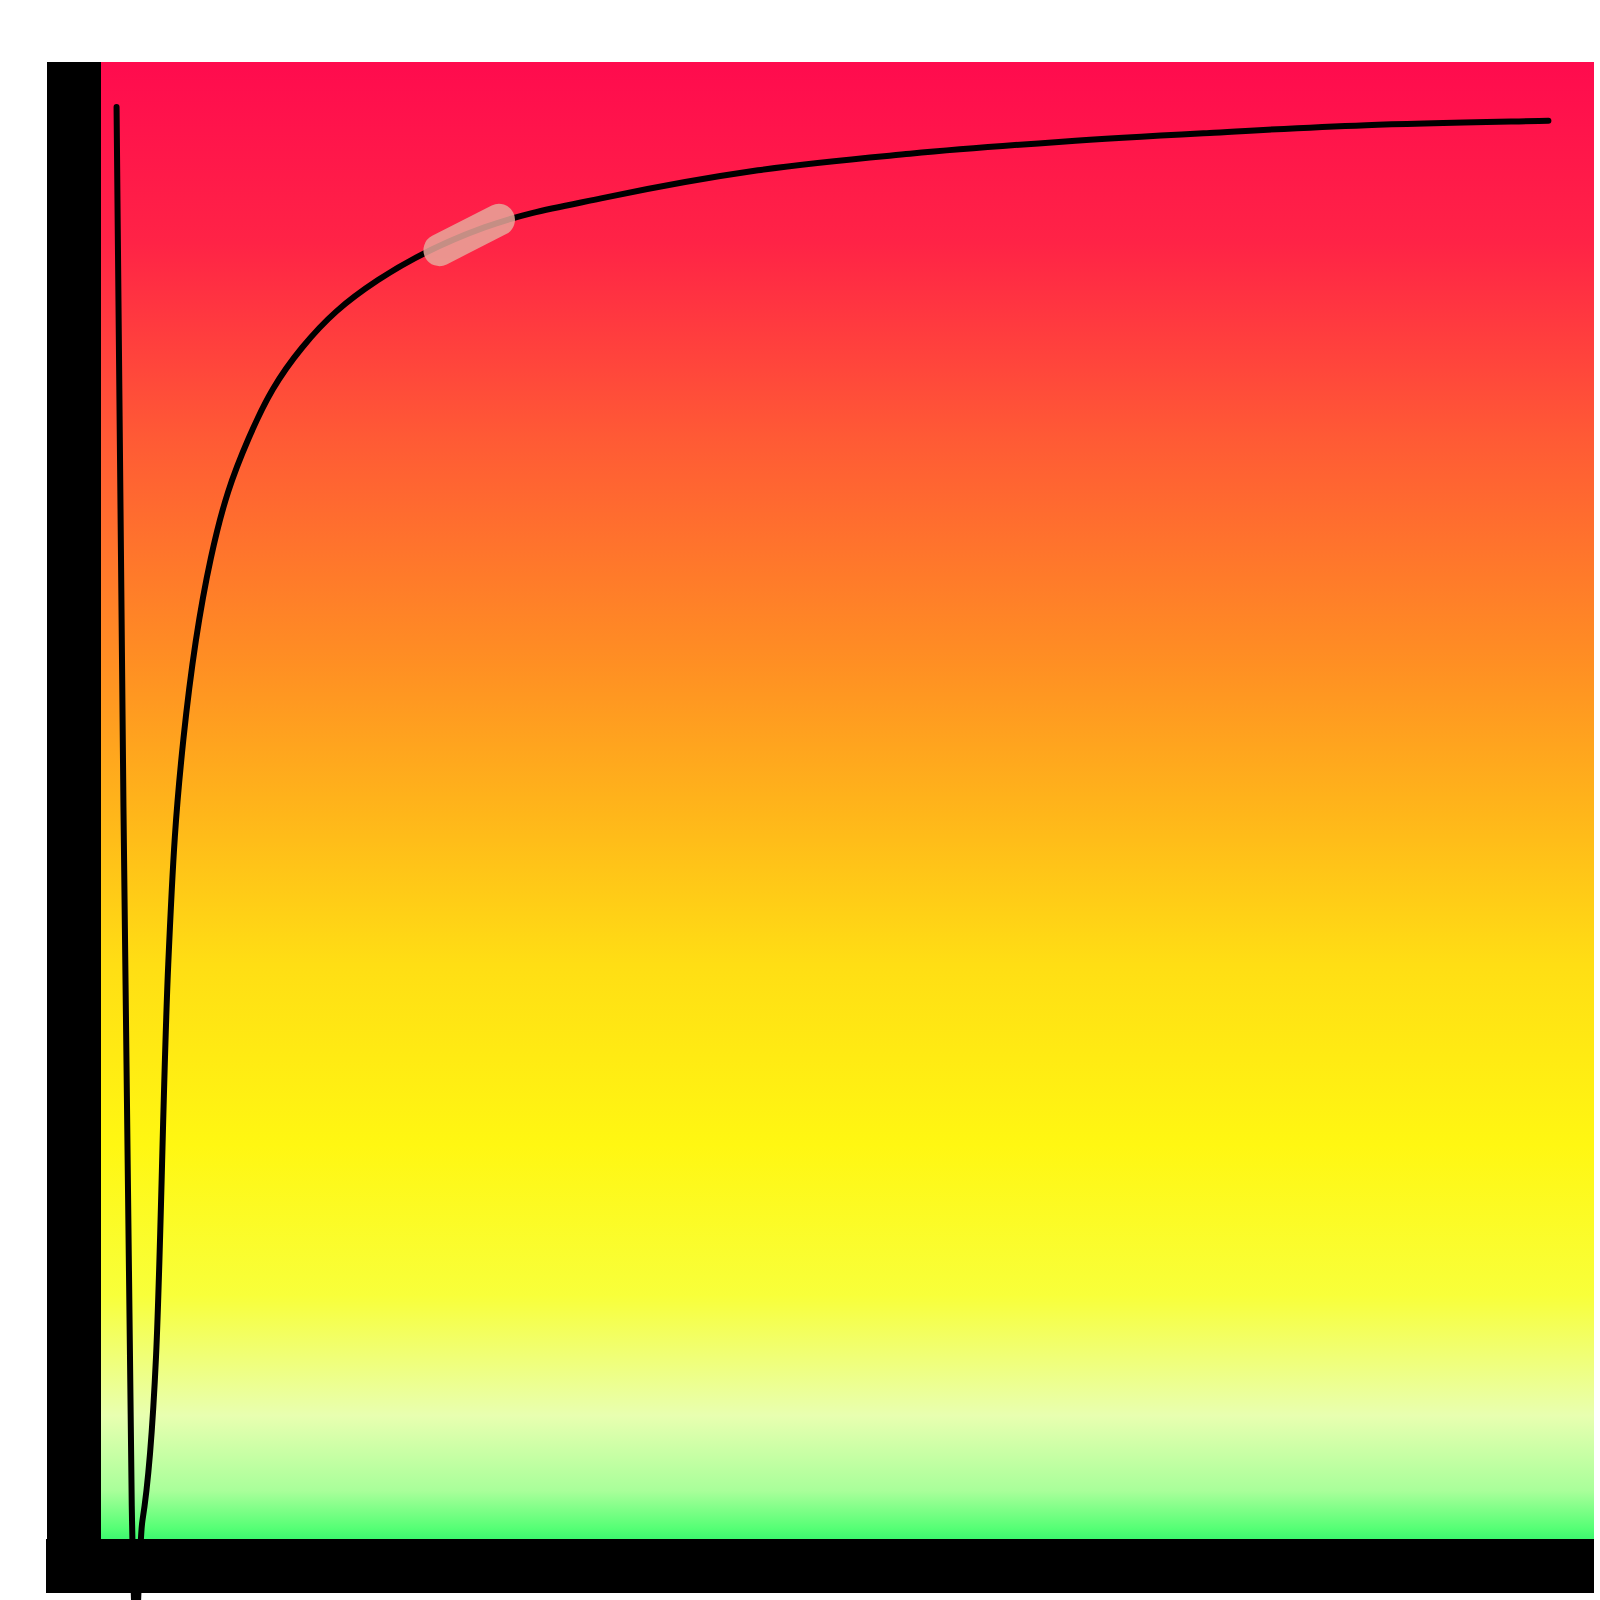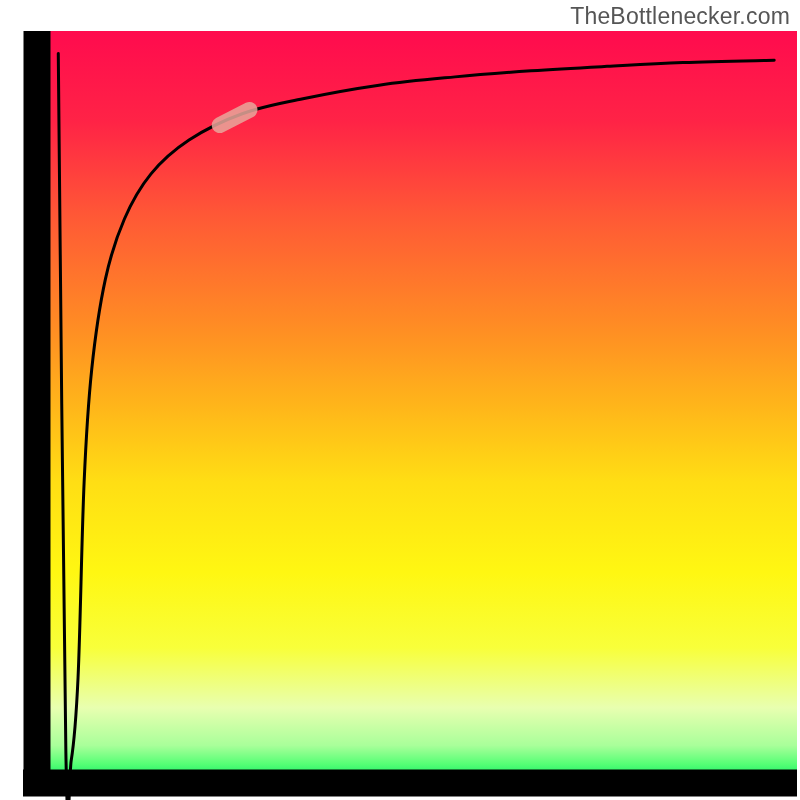--- a/index.html
+++ b/index.html
@@ -55,14 +55,13 @@
     <rect id="plot-bg" x="37" y="31" width="760" height="752" fill="url(#bg-grad)"></rect>
 
     <line id="axis-y" x1="37" y1="31" x2="37" y2="783" stroke="#000000" stroke-width="27"></line>
     <line id="axis-x" x1="23" y1="783" x2="797" y2="783" stroke="#000000" stroke-width="27"></line>
 
     <path id="curve-path" fill="none" stroke="#000" stroke-width="3" stroke-linejoin="round" stroke-linecap="round" d="M 58.28 53.56000000000006 C 59.648 179.44480000000004, 63.5544 625.6816, 65.88 752.92 C 68.20559999999999 880.1583999999999, 69.01119999999999 773.976, 71.19999999999999 760.44 C 73.38879999999999 746.9040000000001, 75.7144 727.8032000000001, 78.04 677.72 C 80.36560000000001 627.6368, 81.6576 537.6976, 84.12 482.2 C 86.5824 426.7024, 87.8896 405.94719999999995, 91.72 369.4 C 95.5504 332.8528, 99.51759999999999 306.23199999999997, 105.39999999999999 279.15999999999997 C 111.2824 252.08799999999997, 116.19200000000001 237.9504, 124.4 219 C 132.608 200.0496, 139.372 188.0928, 151 173.88 C 162.628 159.66719999999998, 172.584 150.86879999999996, 189 140.03999999999996 C 205.416 129.21119999999996, 221.68 121.16480000000003, 242.20000000000002 113.72000000000003 C 262.72 106.27520000000003, 278.376 103.82367999999995, 303 98.67999999999995 C 327.624 93.53631999999995, 351.64 89.06944, 379 85.144 C 406.36 81.21856000000001, 427.64000000000004 79.44383999999997, 455.00000000000006 76.87199999999996 C 482.36000000000007 74.30015999999995, 503.64 72.75103999999997, 531 70.856 C 558.36 68.96096000000001, 579.64 67.83296000000004, 607 66.34400000000005 C 634.36 64.85504000000006, 652.904 63.66688000000008, 683 62.58400000000006 C 713.096 61.50112000000004, 757.784 60.73407999999999, 774.1999999999999 60.327999999999975"></path>
 
     <rect id="marker" rx="8" ry="8" x="209.9" y="109.48000000000002" width="49.4" height="16" fill="#e8a79b" fill-opacity="0.85" transform="rotate(-27 234.6 117.48000000000002)"></rect>
   </svg>
 
-  <div class="watermark">TheBottlenecker.com</div>
 </div>
 
 </body></html>

